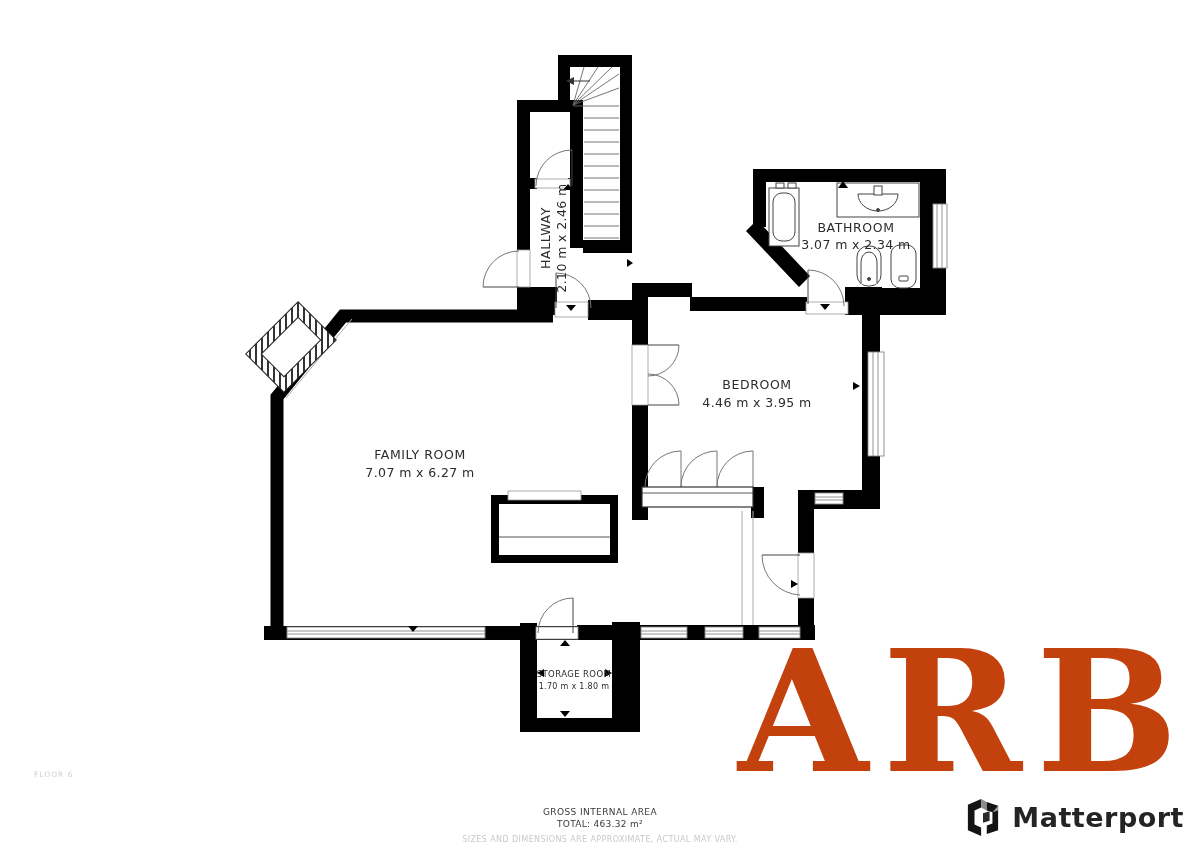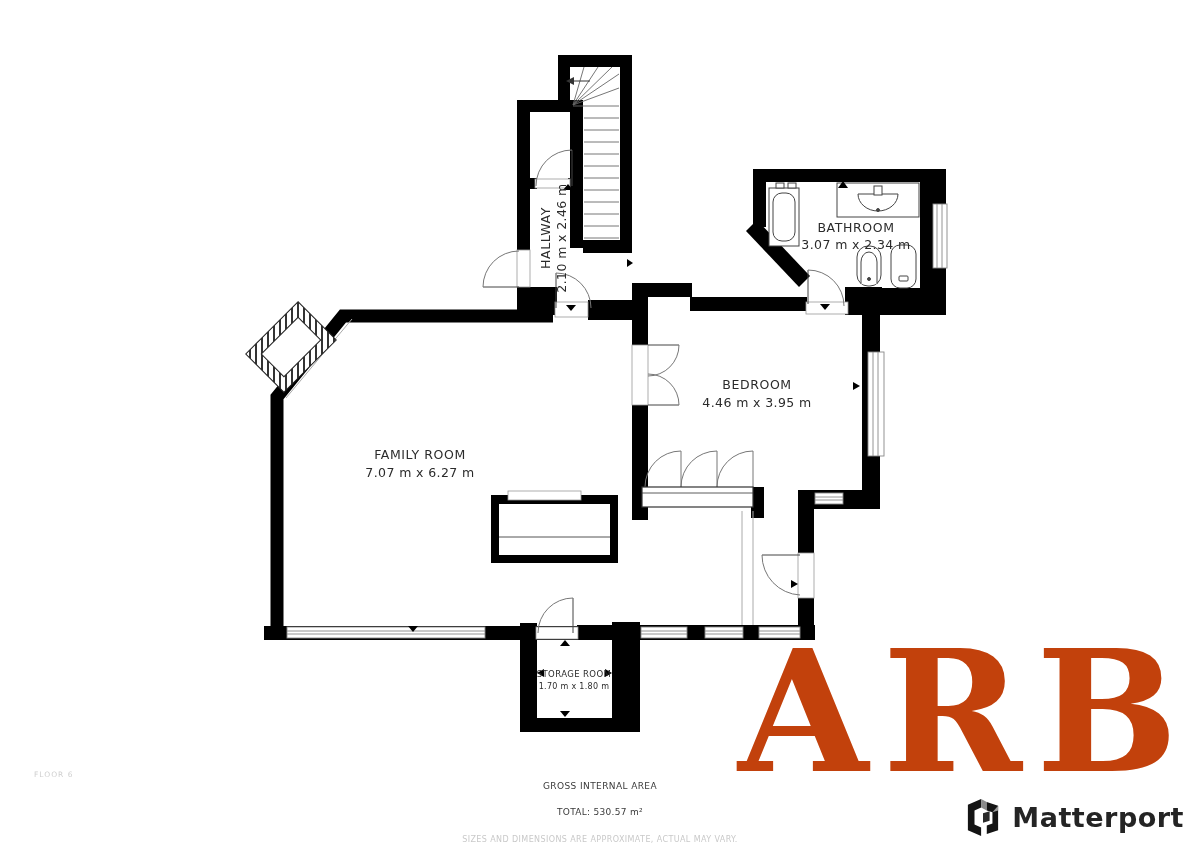--- a/index.html
+++ b/index.html
@@ -8,23 +8,23 @@
   #watermark{position:absolute;right:8px;top:628px;font-family:"DejaVu Serif","Liberation Serif",serif;
              font-size:168px;font-weight:bold;letter-spacing:14px;color:#c2410c;line-height:1;
              user-select:none;}
   #plan{position:absolute;left:0;top:0;}
   .room-name{font-size:12.5px;fill:#2b2b2b;letter-spacing:.6px;}
   .room-dims{font-size:12.5px;fill:#2b2b2b;letter-spacing:.4px;}
   .room-name-sm{font-size:8.5px;fill:#2b2b2b;letter-spacing:.4px;}
   .room-dims-sm{font-size:8px;fill:#2b2b2b;letter-spacing:.3px;}
   #floor-label{position:absolute;left:34px;top:770px;font-size:7.5px;color:#cfcfcf;letter-spacing:1px;}
   #footer{position:absolute;left:0;right:0;bottom:4px;text-align:center;color:#3a3a3a;}
-  #footer .f-title{font-size:9px;letter-spacing:.4px;margin-bottom:16px;}
+  #footer .f-title{font-size:9px;letter-spacing:.4px;margin-bottom:2px;}
   #footer .f-line{font-size:9px;letter-spacing:.3px;margin-bottom:2px;}
-  #footer .f-disc{font-size:8px;letter-spacing:.4px;color:#c9c9c9;margin-top:18px;}
+  #footer .f-disc{font-size:8px;letter-spacing:.4px;color:#c9c9c9;margin-top:6px;}
   #brand{position:absolute;right:16px;top:798px;display:flex;align-items:center;gap:12px;}
   #brand .brand-text{font-size:27px;font-weight:bold;color:#242424;letter-spacing:.5px;}
 </style>
 </head>
 <body>
 
 <div id="stage">
 
   <div id="watermark">ARB</div>
 
@@ -272,21 +272,21 @@
     <g text-anchor="middle">
       <text class="room-name-sm" x="574" y="677">STORAGE ROOM</text>
       <text class="room-dims-sm" x="574" y="689">1.70 m x 1.80 m</text>
     </g>
   </svg>
 
   <div id="floor-label">FLOOR 6</div>
 
   <div id="footer">
     <div class="f-title">GROSS INTERNAL AREA</div>
-    <div class="f-line">TOTAL: 530.57 m²</div>
+    <div class="f-line">TOTAL: 463.32 m²</div>
     <div class="f-disc">SIZES AND DIMENSIONS ARE APPROXIMATE, ACTUAL MAY VARY.</div>
   </div>
 
   <div id="brand">
     <svg width="34" height="38" viewBox="0 0 36 40">
       <polygon points="2,7 16,1 16,10 9,13 9,28 16,31 16,40 2,34" fill="#141414"></polygon>
       <polygon points="16,1 22,4 22,13 16,10" fill="#8a8a8a"></polygon>
       <polygon points="22,4 34,8 34,34 22,38 22,29 28,27 28,15 22,13" fill="#141414"></polygon>
       <polygon points="28,15 34,13 34,8" fill="#9a9a9a"></polygon>
       <polygon points="18,16 25,14 25,24 18,26" fill="#2a2a2a"></polygon>

